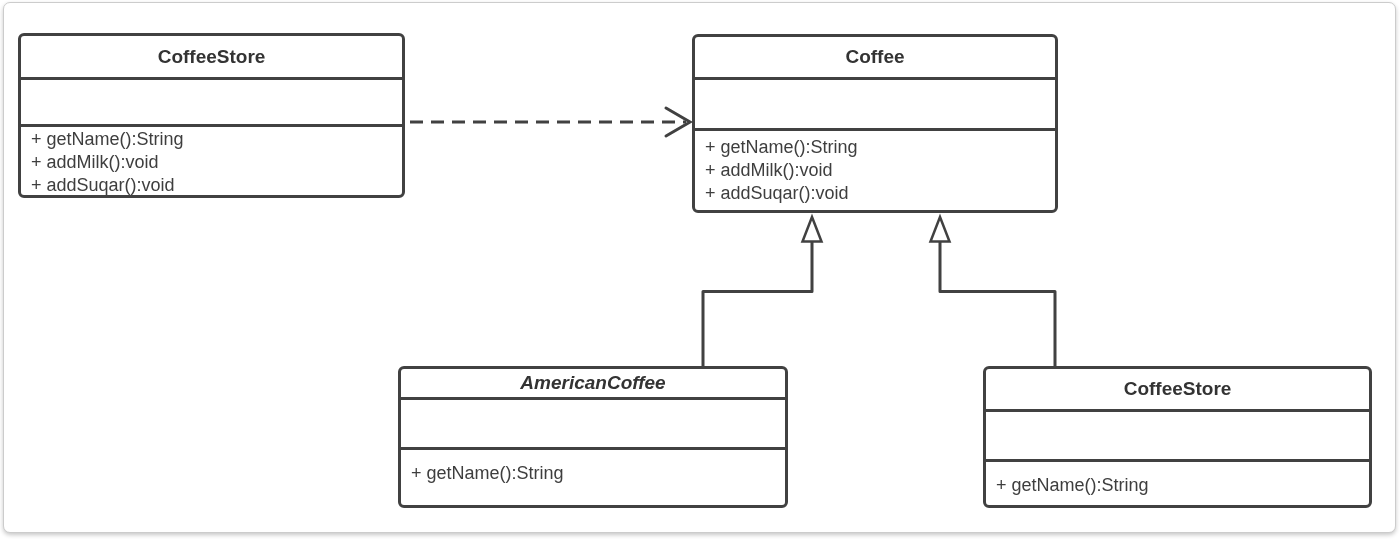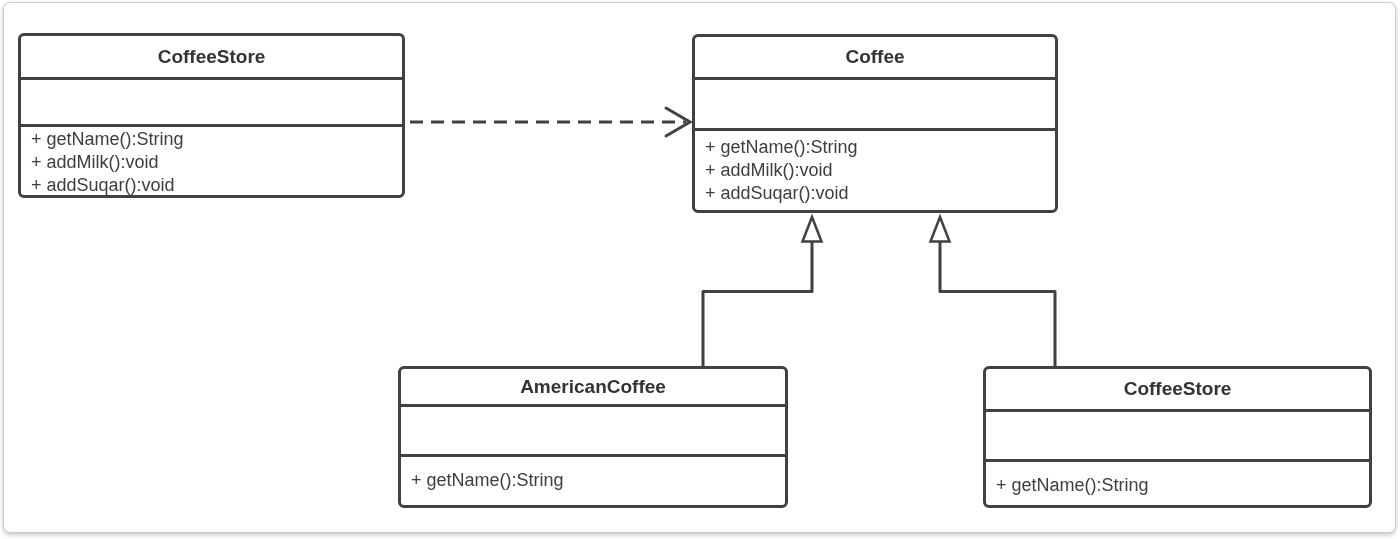--- a/index.html
+++ b/index.html
@@ -72,21 +72,21 @@
   .box-coffeestore .uml-title   { height: 44px; }
   .box-coffeestore .uml-attrs   { height: 47px; }
   .box-coffeestore .uml-methods { height: 68px; padding-top: 1px; }
   
   .box-coffee { left: 692px; top: 34px; width: 366px; height: 179px; }
   .box-coffee .uml-title   { height: 43px; text-align: center; }
   .box-coffee .uml-attrs   { height: 51px; }
   .box-coffee .uml-methods { height: 79px; padding-top: 5px; }
   
   .box-americancoffee { left: 398px; top: 366px; width: 390px; height: 142px; }
-  .box-americancoffee .uml-title   { height: 38px; }
+  .box-americancoffee .uml-title   { height: 31px; font-style: italic; }
   .box-americancoffee .uml-attrs   { height: 50px; }
   .box-americancoffee .uml-methods { height: 43px; display: flex; align-items: center; }
   
   .box-lattecoffee { left: 983px; top: 366px; width: 389px; height: 142px; }
   .box-lattecoffee .uml-title   { height: 43px; }
   .box-lattecoffee .uml-attrs   { height: 50px; }
   .box-lattecoffee .uml-methods { height: 43px; display: flex; align-items: center; }
 </style>
 </head>
 <body>

